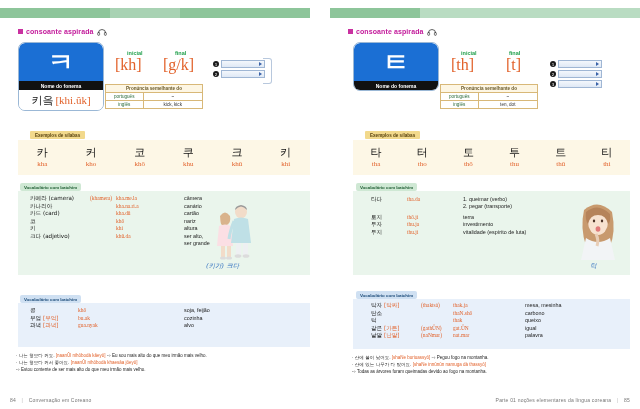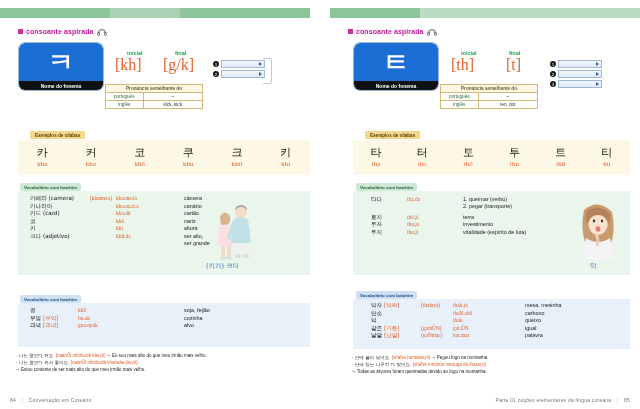--- a/index.html
+++ b/index.html
@@ -70,21 +70,21 @@
   .vocab-box.blue{background:#e8f0fa;}
   .vrow{display:flex;align-items:flex-start;line-height:1.35;}
   .vrow .w{font-size:5.6px;color:#111;font-family:"DejaVu Sans",sans-serif;}
   .vrow .w .br{color:#e2622b;}
   .vrow .p{font-size:5.4px;color:#e2622b;font-family:"Liberation Serif",serif;}
   .vrow .m{font-size:5.4px;color:#1d1d1d;}
   .vrow .m .sub{display:block;}
 
   
   .illu{position:absolute;}
-  .illu-cap{position:absolute;font-size:6.5px;color:#2f6fbf;font-family:"DejaVu Sans",sans-serif;}
+  .illu-cap{position:absolute;font-size:6.5px;color:#2f6fbf;font-family:"DejaVu Sans",sans-serif;font-style:italic;}
 
   
   .foot{position:absolute;font-size:4.5px;line-height:1.55;color:#1d1d1d;}
   .foot .bullet{color:#111;}
   .foot .han{font-family:"DejaVu Sans",sans-serif;}
   .foot .tr{color:#e2622b;}
   .foot .arrow{color:#333;}
 
   
   .pfoot{position:absolute;bottom:6px;font-size:5px;color:#777;letter-spacing:.2px;}
@@ -116,20 +116,24 @@
           <rect x="10.4" y="6" width="2.6" height="4.2" rx="1.1" fill="none" stroke="#222" stroke-width="0.9"></rect>
         </svg>
       </span>
     </div>
 
     <div class="card" style="left:18px;top:42px;">
       <div class="card-top">
         <span class="card-glyph">ㅋ</span>
       </div>
       <div class="card-label">Nome do fonema</div>
+      <div class="card-name">
+        <span class="han">키읔</span>
+        <span class="rom">[khi.ûk]</span>
+      </div>
     </div>
 
     <div class="poslab" style="left:127px;top:50px;">inicial</div>
     <div class="poslab" style="left:175px;top:50px;">final</div>
     <div class="phon" style="left:115px;top:56px;">[kh]</div>
     <div class="phon" style="left:163px;top:56px;">[g/k]</div>
 
     <table class="ptable" style="left:105px;top:84px;width:98px;">
       <tbody>
           <tr>

